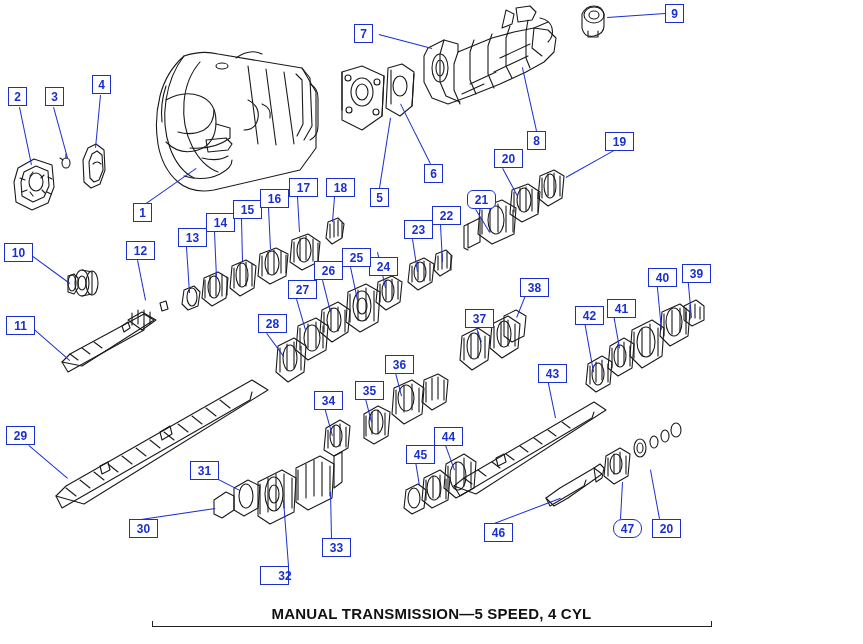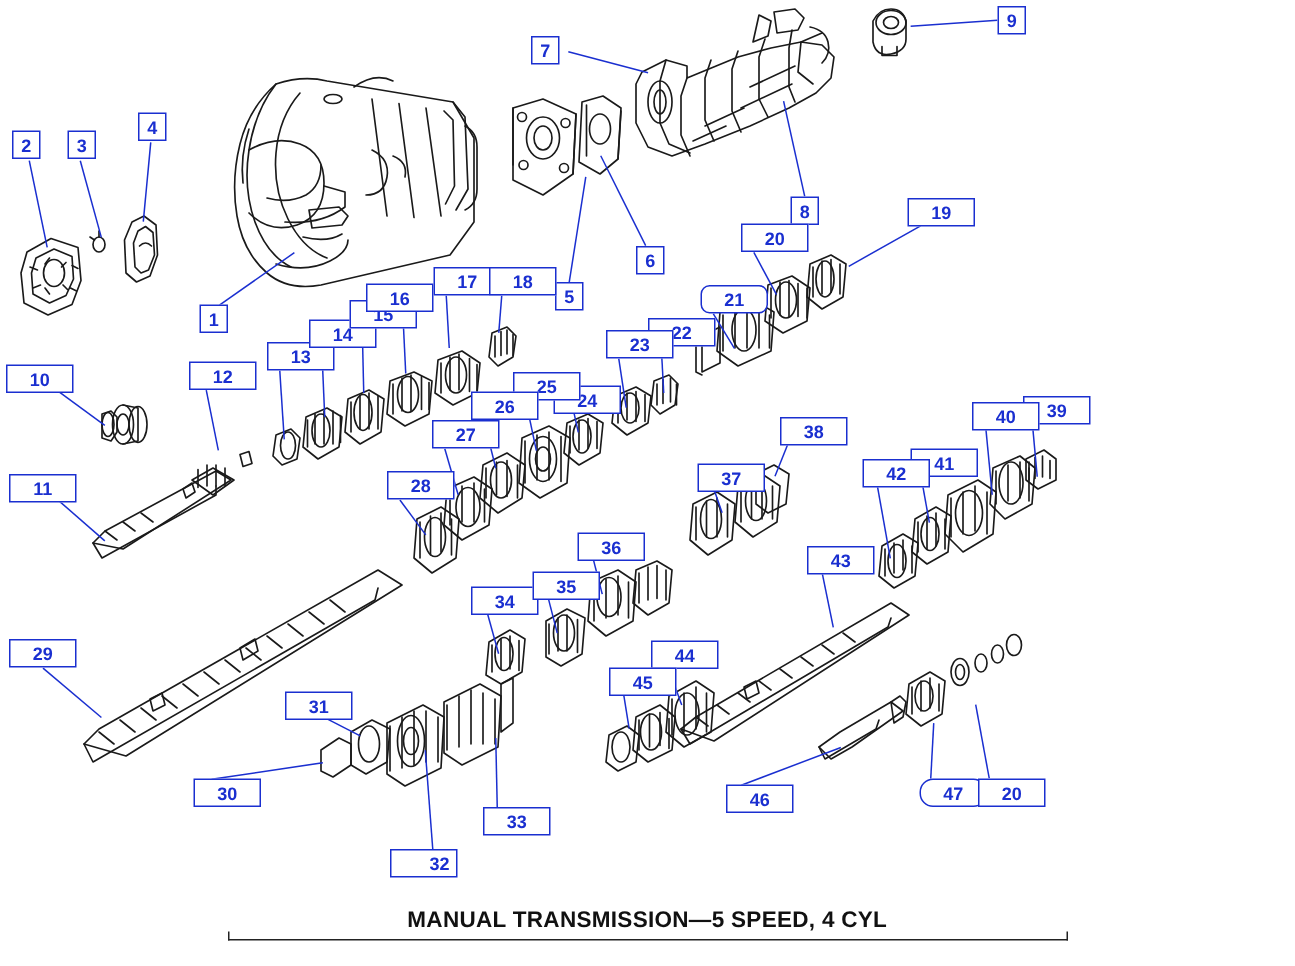--- a/index.html
+++ b/index.html
@@ -25,21 +25,21 @@
     font-family: "Liberation Sans", sans-serif;
     font-size: 12px;
     font-weight: bold;
     line-height: 1;
     display: flex;
     align-items: center;
     justify-content: center;
     letter-spacing: 0px;
     z-index: 40;
   }
-  .callout.w2 { width: 45px; height: 19px; }
+  .callout.w2 { width: 29px; height: 19px; }
   .callout.w1 { width: 19px; height: 19px; }
   
   .leader {
     position: absolute;
     background: #1a2fd0;
     transform-origin: 0 0;
     height: 1.3px;
     z-index: 30;
   }
   
@@ -448,39 +448,39 @@
       </div>
       <div class="callout w2" style="left: 178px; top: 228px;">
         <span>13</span>
       </div>
       <div class="callout w2" style="left: 206px; top: 213px;">
         <span>14</span>
       </div>
       <div class="callout w2" style="left: 233px; top: 200px;">
         <span>15</span>
       </div>
-      <div class="callout w2" style="left: 244px; top: 189px;">
+      <div class="callout w2" style="left: 260px; top: 189px;">
         <span>16</span>
       </div>
       <div class="callout w2" style="left: 289px; top: 178px;">
         <span>17</span>
       </div>
       <div class="callout w2" style="left: 326px; top: 178px;">
         <span>18</span>
       </div>
       <div class="callout w2" style="left: 605px; top: 132px;">
         <span>19</span>
       </div>
       <div class="callout w2" style="left: 494px; top: 149px;">
         <span>20</span>
       </div>
       <div class="callout w2" style="left: 467px; top: 190px; border-radius: 6px;">
         <span>21</span>
       </div>
-      <div class="callout w2" style="left: 432px; top: 206px; margin-top: 6px;">
+      <div class="callout w2" style="left: 432px; top: 206px;">
         <span>22</span>
       </div>
       <div class="callout w2" style="left: 404px; top: 220px;">
         <span>23</span>
       </div>
       <div class="callout w2" style="left: 369px; top: 233px; margin-top: 24px;">
         <span>24</span>
       </div>
       <div class="callout w2" style="left: 342px; top: 248px;">
         <span>25</span>

